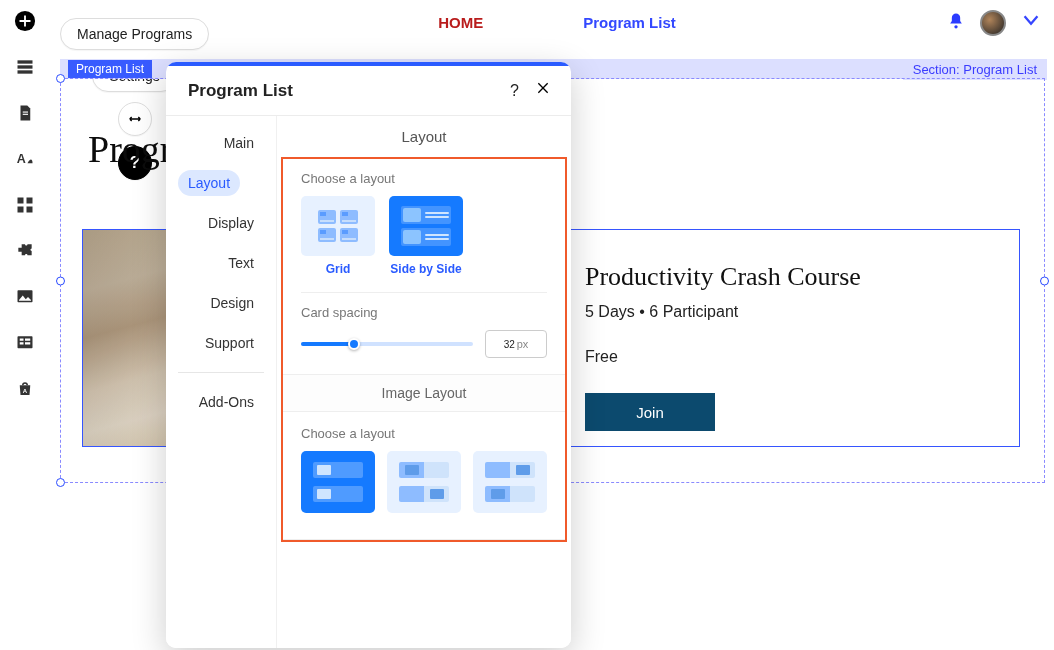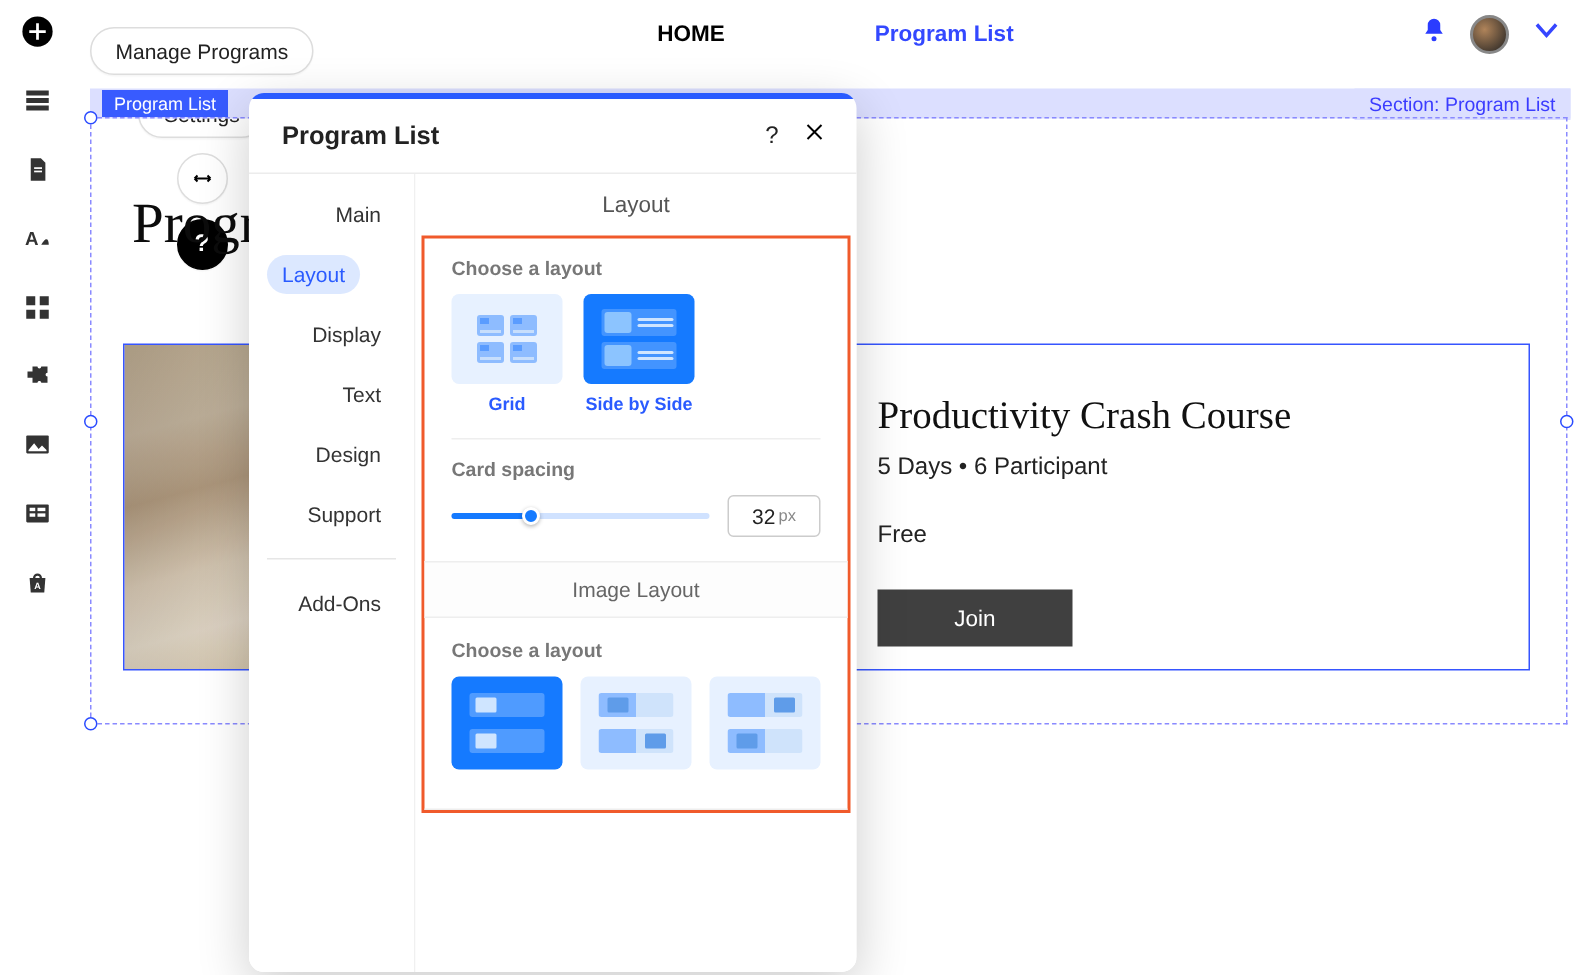--- a/index.html
+++ b/index.html
@@ -52,21 +52,21 @@
       position: absolute;
       left: 50%;
       transform: translateX(-50%);
       display: flex;
       gap: 100px;
       align-items: center;
       font-size: 15px;
       font-weight: 600;
       white-space: nowrap;
     }
-    .nav-home { color: #000000; }
+    .nav-home { color: #b91c1c; }
     .nav-program-list { color: #3348ff; }
     .top-nav-right {
       position: absolute;
       right: 12px;
       display: flex;
       align-items: center;
       gap: 14px;
     }
     .bell-icon { color: #2b3cff; }
     .avatar {
@@ -252,21 +252,21 @@
       left: 585px;
       font-size: 16px;
       color: #222;
     }
     .join-btn {
       position: absolute;
       top: 393px;
       left: 585px;
       width: 130px;
       height: 38px;
-      background: #404040;
+      background: #0c4a6e;
       color: #fff;
       display: flex;
       align-items: center;
       justify-content: center;
       font-size: 15px;
       cursor: pointer;
     }
     
     .panel {
       position: absolute;
@@ -336,21 +336,21 @@
       font-size: 15px;
       color: #555;
       padding: 12px 0;
     }
     
     .highlight-box {
       border: 2px solid #f05a2b;
       margin: 0 4px 0 4px;
     }
     .hl-pad { padding: 12px 18px 0 18px; }
-    .choose-label { font-size: 13px; color: #777; margin-bottom: 10px; font-weight: bold; }
+    .choose-label { font-size: 13px; color: #777; margin-bottom: 10px; }
     .layout-opts { display: flex; gap: 14px; }
     .opt {
       width: 74px;
       display: flex;
       flex-direction: column;
       align-items: center;
       gap: 6px;
       cursor: pointer;
     }
     .opt-box {
@@ -397,21 +397,21 @@
     }
     .slider-knob {
       position: absolute; top: 50%; left: 31%; transform: translate(-50%, -50%);
       width: 12px; height: 12px; background: #157aff; border: 2px solid #fff; border-radius: 50%;
       box-shadow: 0 1px 3px rgba(0,0,0,0.3);
     }
     .px-box {
       width: 62px; height: 28px; border: 1px solid #ccc; border-radius: 4px;
       display: flex; align-items: center; justify-content: center; gap: 2px;
     }
-    .px-val { font-size: 14px; color: #222; text-align: right; }
+    .px-val { font-size: 10px; color: #222; text-align: right; }
     .px-unit { font-size: 11px; color: #888; }
     .section-sub {
       text-align: center; font-size: 14px; color: #666; padding: 10px 0;
       border-top: 1px solid #eee; border-bottom: 1px solid #eee; background: #fdfdfd;
     }
     
     .img-opts-block { padding: 14px 18px 16px 18px; }
     .img-opts { display: flex; gap: 12px; }
     .img-opt {
       width: 74px; height: 62px; border-radius: 5px; display: flex; flex-direction: column;

